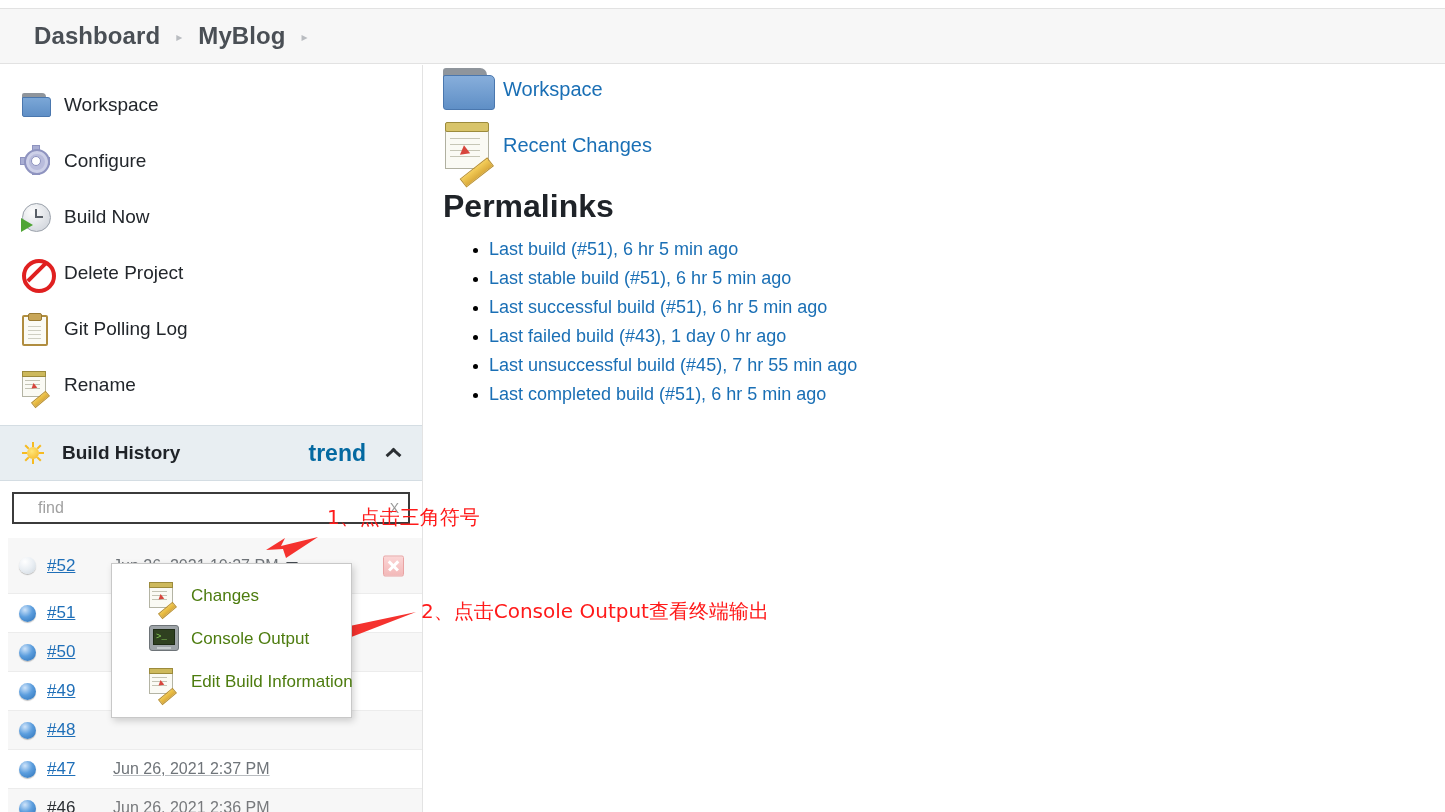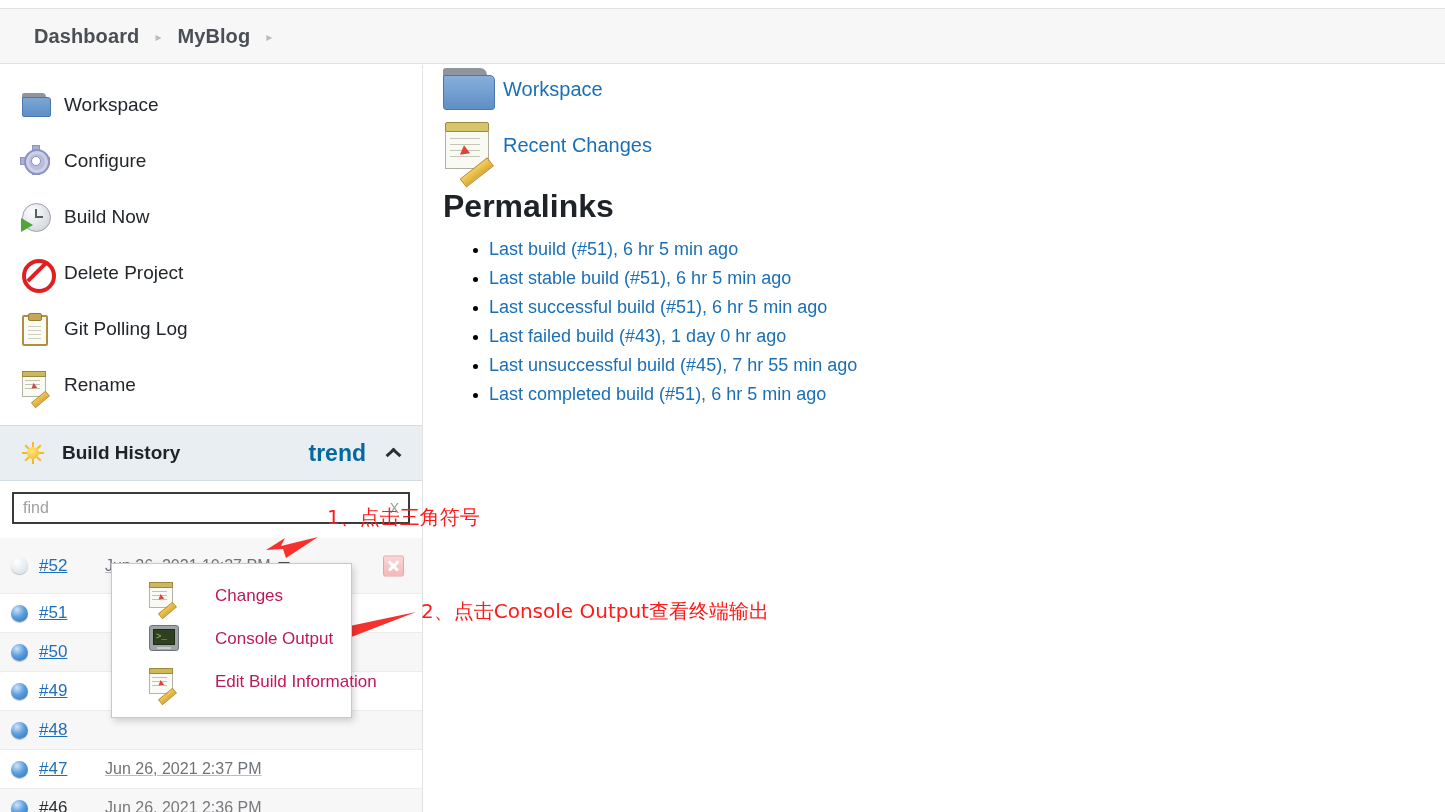--- a/index.html
+++ b/index.html
@@ -10,21 +10,21 @@
   }
   .page{position:relative;width:1445px;height:812px;}
 
   
   .breadcrumb-bar{
     position:absolute;left:0;top:8px;width:1445px;height:56px;
     background:#f7f7f7;border-top:1px solid #e2e2e2;border-bottom:1px solid #e2e2e2;
     display:flex;align-items:center;box-sizing:border-box;
   }
   .crumb{
-    font-size:20px;font-weight:bold;color:#4a4f55;letter-spacing:.1px;
+    font-size:24px;font-weight:bold;color:#4a4f55;letter-spacing:.1px;
     text-decoration:none;white-space:nowrap;
   }
   .crumb:first-of-type{margin-left:34px;}
   .crumb-sep{
     color:#b9bcc0;font-size:12px;margin:0 16px;line-height:1;
     position:relative;top:1px;
   }
 
   
   .sidebar{
@@ -90,28 +90,28 @@
   .bh-trend{margin-left:auto;font-size:23px;font-weight:bold;color:#0369a1;
      cursor:pointer;}
   .bh-chev{margin-left:18px;margin-right:22px;width:16px;height:16px;position:relative;cursor:pointer;}
   .bh-chev:before{content:"";position:absolute;left:1px;top:6px;width:11px;height:2.5px;background:#2b2f33;transform:rotate(-42deg);}
   .bh-chev:after{content:"";position:absolute;left:7px;top:6px;width:11px;height:2.5px;background:#2b2f33;transform:rotate(42deg);}
 
   
   .find-wrap{position:absolute;left:12px;top:492px;width:398px;height:32px;
      border:2px solid #3b3b3b;background:#fff;box-sizing:border-box;display:flex;align-items:center;}
   .find-input{border:0;outline:0;flex:1;height:26px;font-size:16px;color:#333;
-     padding-left:9px;background:transparent;font-family:"Liberation Sans",sans-serif;}
+     padding-left:24px;background:transparent;font-family:"Liberation Sans",sans-serif;}
   .find-input::placeholder{color:#a0a0a0;}
   .find-clear{font-size:14px;color:#9a9a9a;padding:0 9px;cursor:pointer;user-select:none;}
 
   
   .build-list{position:absolute;left:0;top:538px;width:422px;}
   .build-row{position:relative;height:39px;display:flex;align-items:center;
-     border-bottom:1px solid #ececec;box-sizing:border-box;background:#fff;}
+     border-bottom:1px solid #ececec;box-sizing:border-box;background:#fff;margin-left:8px;}
   .build-row.alt{background:#f7f7f7;}
   .ball{width:17px;height:17px;border-radius:50%;margin-left:11px;flex:0 0 17px;
      background:radial-gradient(circle at 35% 28%,#cfe4fa 0%,#5c9ede 45%,#2a6fb5 100%);
      box-shadow:0 1px 1px rgba(0,0,0,.25);}
   .ball.pending{background:radial-gradient(circle at 35% 28%,#ffffff 0%,#e9eef3 50%,#cdd6de 100%);}
   .bnum{margin-left:11px;font-size:17px;color:#1f6fb8;text-decoration:underline;cursor:pointer;
      min-width:42px;}
   .bnum.plain{color:#2b2f33;text-decoration:none;}
   .bdate{margin-left:24px;font-size:16px;color:#6f7479;text-decoration:underline;
      text-decoration-color:#b9bdc1;cursor:pointer;white-space:nowrap;}
@@ -126,21 +126,21 @@
   .cancel-x:after{transform:rotate(-45deg);}
 
   
   .dropdown{
     position:absolute;left:111px;top:563px;width:241px;
     background:#fff;border:1px solid #c8c8c8;box-shadow:2px 3px 7px rgba(0,0,0,.17);
     padding:10px 0 14px 0;z-index:30;box-sizing:border-box;
   }
   .dd-item{display:flex;align-items:center;height:43px;padding-left:37px;cursor:pointer;}
   .dd-ico{width:28px;height:27px;flex:0 0 28px;margin-right:14px;position:relative;}
-  .dd-label{font-size:17px;color:#be185d;white-space:nowrap;margin-left:24px;}
+  .dd-label{font-size:17px;color:#4d7c0f;white-space:nowrap;}
   
   .ico-console{display:block;width:28px;height:24px;background:#9ea4a8;border:1px solid #6e7478;border-radius:3px;position:relative;}
   .ico-console .scr{position:absolute;left:3px;top:3px;right:3px;bottom:5px;background:#2f4020;border:1px solid #1d2a14;}
   .ico-console .pr{position:absolute;left:6px;top:7px;color:#8bd45a;font-size:9px;font-family:"Liberation Mono",monospace;line-height:1;}
   .ico-console .base{position:absolute;left:7px;bottom:1px;width:14px;height:2px;background:#c7ccce;}
   
   .ico-git{display:block;width:25px;height:25px;background:#e8482b;transform:rotate(45deg);
      border-radius:3px;position:relative;margin:1px 0 0 1px;}
   .ico-git .d1{position:absolute;left:11px;top:4px;width:3px;height:3px;border-radius:50%;background:#fff;}
   .ico-git .d2{position:absolute;left:11px;top:16px;width:3px;height:3px;border-radius:50%;background:#fff;}

